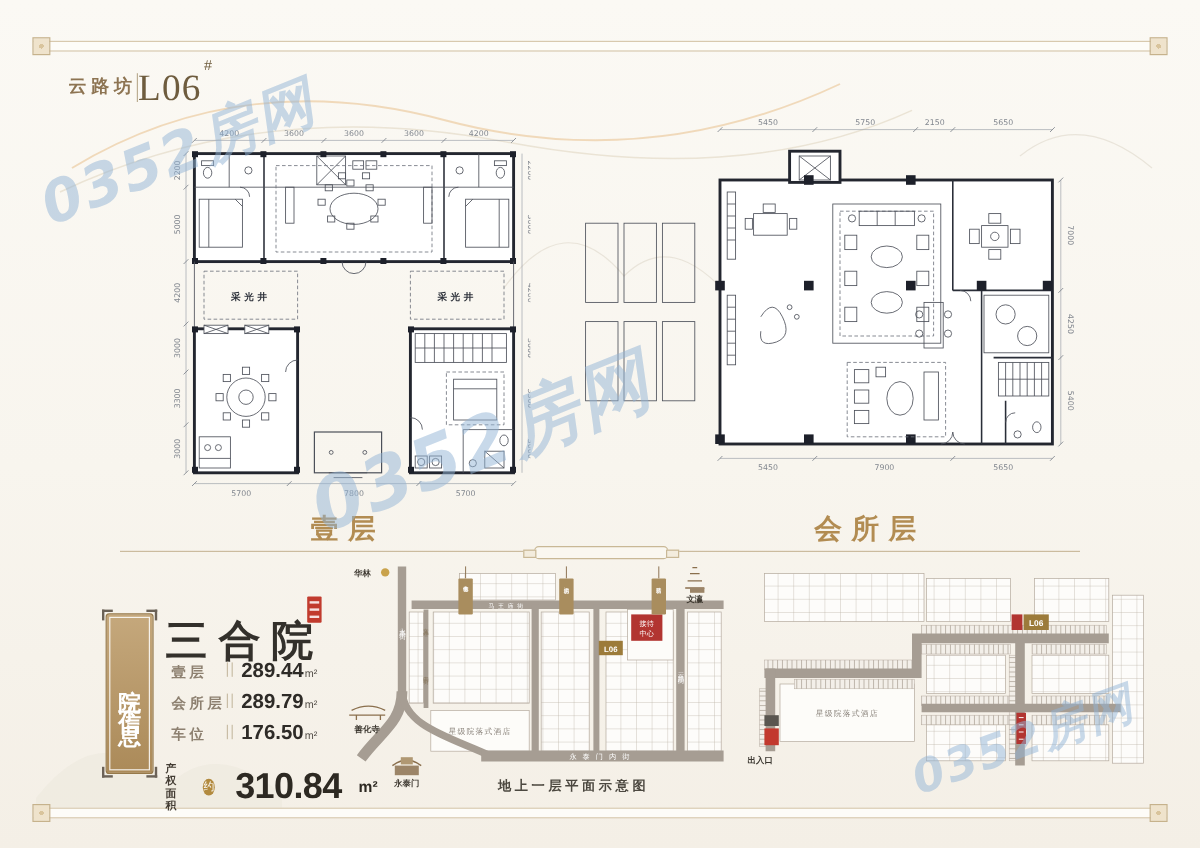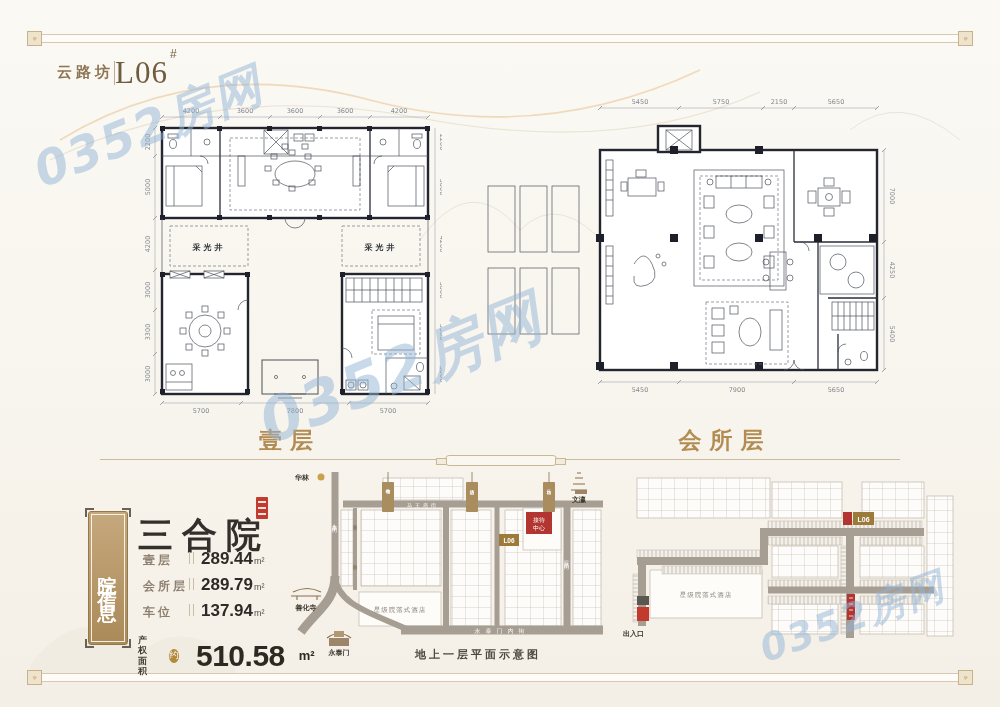--- a/index.html
+++ b/index.html
@@ -472,31 +472,31 @@
       </div>
       <div class="i-row">
         <span class="i-lab">会所层</span>
         <span class="vbar"></span>
         <span class="i-val">289.79</span>
         <span class="i-unit">m²</span>
       </div>
       <div class="i-row">
         <span class="i-lab">车位</span>
         <span class="vbar"></span>
-        <span class="i-val">137.94</span>
+        <span class="i-val">176.50</span>
         <span class="i-unit">m²</span>
       </div>
     </div>
     <div class="i-total">
       <span class="tl2">
         <span>产权</span><br>
         <span>面积</span>
       </span>
       <span class="badge">约</span>
-      <span class="i-big">510.58</span>
+      <span class="i-big">310.84</span>
       <span class="i-bigu">m²</span>
     </div>
   </div>
 
   <svg width="330" height="200" viewBox="0 0 330 200" style="position:absolute;left:283px;top:464px;z-index:5">
     <defs>
       <pattern id="bgrid1" width="13" height="11" patternUnits="userSpaceOnUse">
         <rect width="13" height="11" fill="#fdfcfa"></rect>
         <path d="M13,0 H0 V11" stroke="#bbb1a5" stroke-width=".6" fill="none"></path>
       </pattern>

